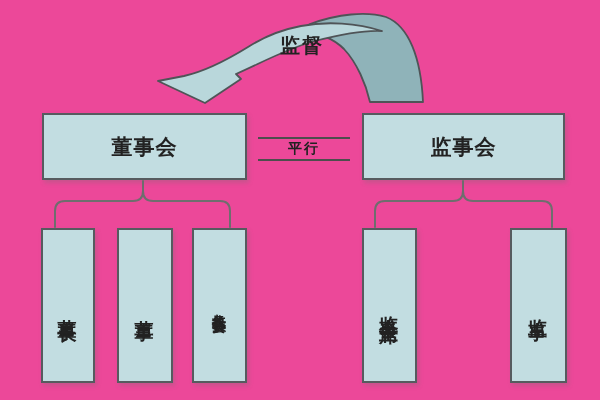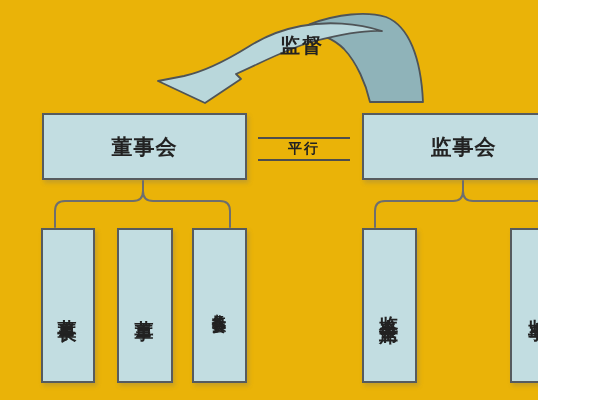--- a/index.html
+++ b/index.html
@@ -1,18 +1,18 @@
 <!DOCTYPE html>
 <html><head>
 <meta charset="utf-8">
 <style>
   html,body { margin:0; padding:0; }
   .stage {
-    position:relative; width:538px; height:400px;
-    background:#eab308; overflow:hidden;
+    position:relative; width:600px; height:400px;
+    background:#ec4899; overflow:hidden;
     font-family:"DejaVu Sans", sans-serif;
     color:#222222;
   }
   .layer { position:absolute; left:0; top:0; }
 
   
   .node {
     position:absolute; box-sizing:border-box;
     background:#c2dde1; border:2px solid #565b5f;
     display:flex; align-items:center; justify-content:center;

